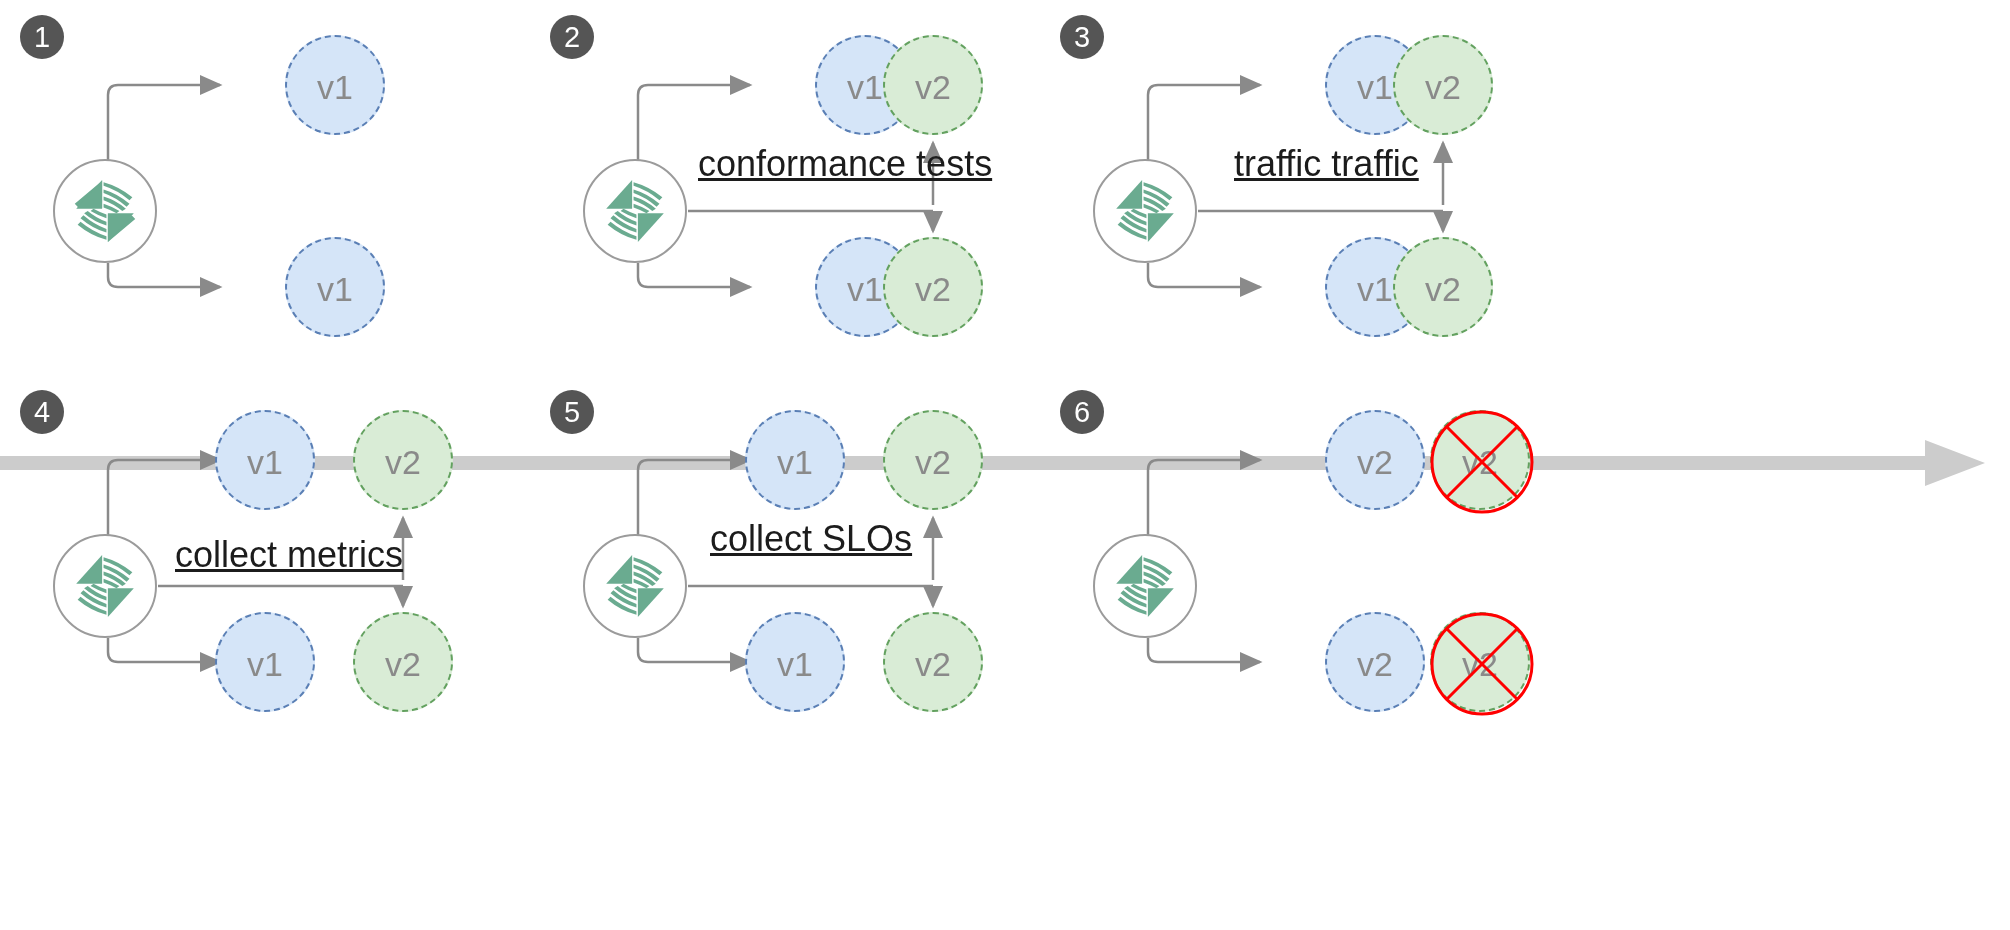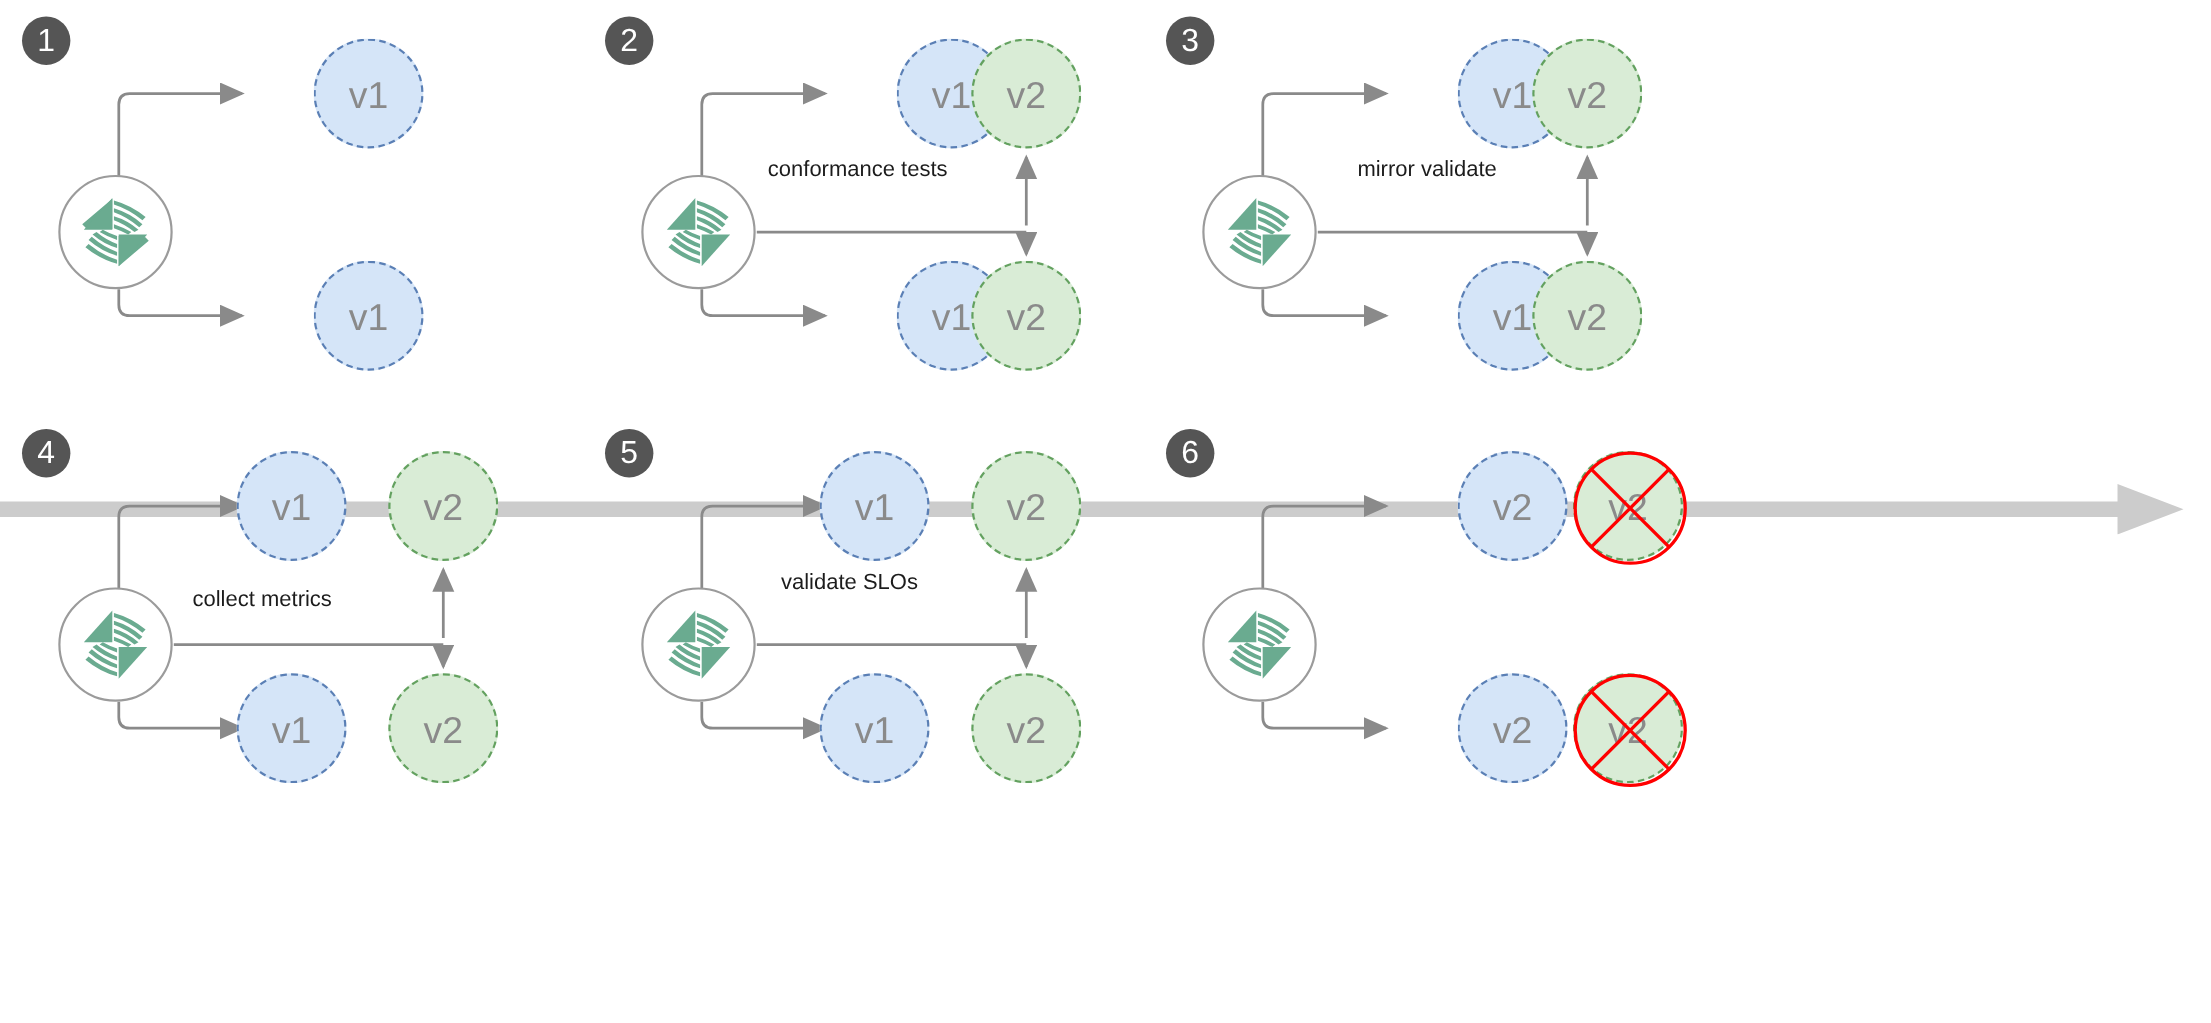--- a/index.html
+++ b/index.html
@@ -72,24 +72,25 @@
     border: 2px solid #9b9b9b;
   }
   .hub svg {
     position: absolute;
     left: 50%;
     top: 50%;
     transform: translate(-50%, -50%);
   }
   .edge-label {
     position: absolute;
-    font-size: 20px;
+    font-size: 36px;
     color: #1c1c1c;
     white-space: nowrap;
     font-family: "Liberation Sans", sans-serif;
+    text-decoration: underline;
   }
   .wire {
     position: absolute;
     overflow: visible;
     pointer-events: none;
   }
   .killed {
     position: absolute;
     left: -2px;
     top: -2px;
@@ -230,21 +231,21 @@
           <path d="M48 40 Q60 44 70 50 L66 53 Q57 48 48 45 Z"></path>
           <path d="M54 93 L54 53 L90 53 L54 93 Z"></path>
           <path d="M52 90 Q30 84 12 69 L16 65 Q33 79 52 85 Z"></path>
           <path d="M52 80 Q32 74 16 60 L20 56 Q35 69 52 75 Z"></path>
           <path d="M52 70 Q35 65 21 53 L26 50 Q38 60 52 65 Z"></path>
           <path d="M52 60 Q40 56 30 50 L34 47 Q43 52 52 55 Z"></path>
         </g>
       </svg>
     </div>
 
-    <div class="edge-label" style="left:174px; top:128px;">mirror validate</div>
+    <div class="edge-label" style="left:174px; top:128px;">traffic traffic</div>
 
     <div class="node blue" style="left:265px; top:20px;">
       <span class="lbl">v1</span>
     </div>
     <div class="node blue" style="left:265px; top:222px;">
       <span class="lbl">v1</span>
     </div>
     <div class="node green" style="left:333px; top:20px;">
       <span class="lbl">v2</span>
     </div>
@@ -332,21 +333,21 @@
           <path d="M48 40 Q60 44 70 50 L66 53 Q57 48 48 45 Z"></path>
           <path d="M54 93 L54 53 L90 53 L54 93 Z"></path>
           <path d="M52 90 Q30 84 12 69 L16 65 Q33 79 52 85 Z"></path>
           <path d="M52 80 Q32 74 16 60 L20 56 Q35 69 52 75 Z"></path>
           <path d="M52 70 Q35 65 21 53 L26 50 Q38 60 52 65 Z"></path>
           <path d="M52 60 Q40 56 30 50 L34 47 Q43 52 52 55 Z"></path>
         </g>
       </svg>
     </div>
 
-    <div class="edge-label" style="left:160px; top:128px;">validate SLOs</div>
+    <div class="edge-label" style="left:160px; top:128px;">collect SLOs</div>
 
     <div class="node blue" style="left:195px; top:20px;">
       <span class="lbl">v1</span>
     </div>
     <div class="node blue" style="left:195px; top:222px;">
       <span class="lbl">v1</span>
     </div>
     <div class="node green" style="left:333px; top:20px;">
       <span class="lbl">v2</span>
     </div>

